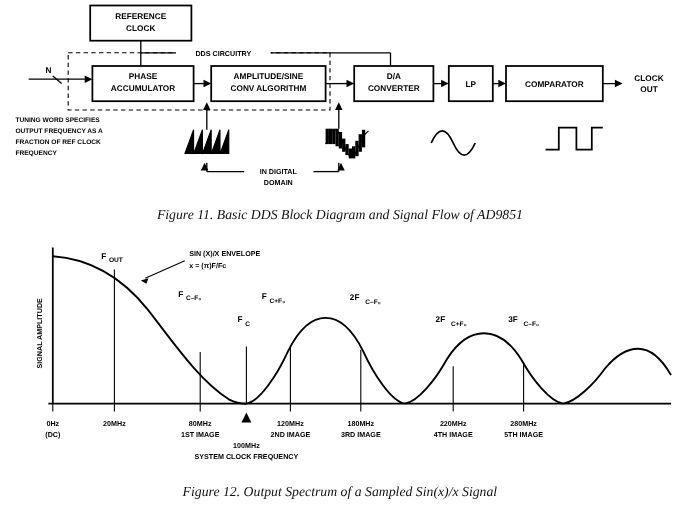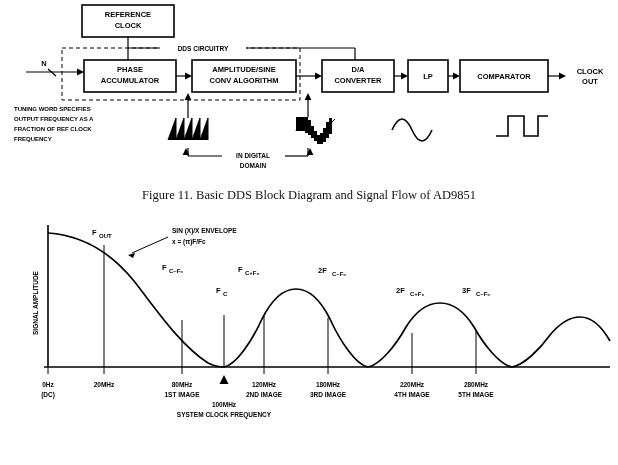--- a/index.html
+++ b/index.html
@@ -32,20 +32,21 @@
     left: 0;
     top: 215px;
     width: 618px;
     height: 250px;
   }
   .cap {
     position: absolute;
     width: 618px;
     text-align: center;
     font-family: "Liberation Serif", serif;
+    font-style: italic;
     font-size: 12.5px;
     color: #111;
   }
   .cap1 { top: 188px; }
   .cap2 { top: 440px; }
   svg { display: block; }
   text {
     font-family: "Liberation Sans", sans-serif;
     fill: #000;
   }
@@ -258,14 +259,15 @@
 
       <text class="lbl-sm" x="412" y="172" text-anchor="middle">220MHz</text>
       <text class="lbl-sm" x="412" y="182" text-anchor="middle">4TH IMAGE</text>
 
       <text class="lbl-sm" x="476" y="172" text-anchor="middle">280MHz</text>
       <text class="lbl-sm" x="476" y="182" text-anchor="middle">5TH IMAGE</text>
 
     </svg>
   </div>
 
+  <div class="cap cap2">Figure 12. Output Spectrum of a Sampled Sin(x)/x Signal</div>
 
 </div>
 
 </body></html>

